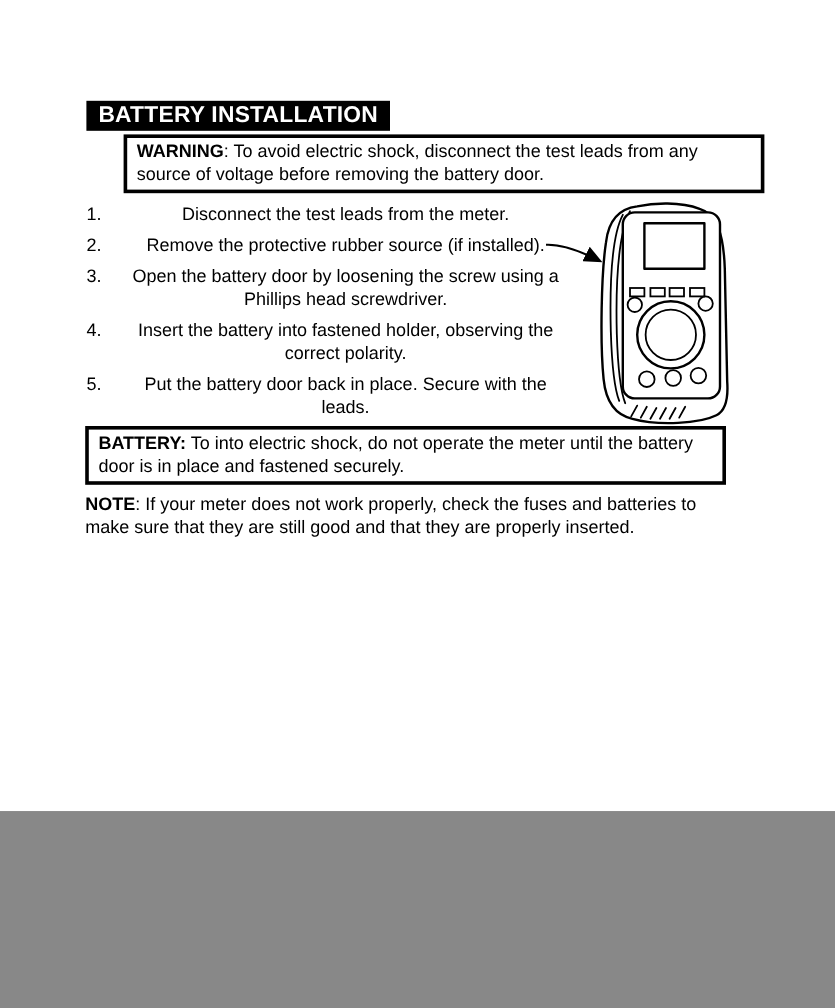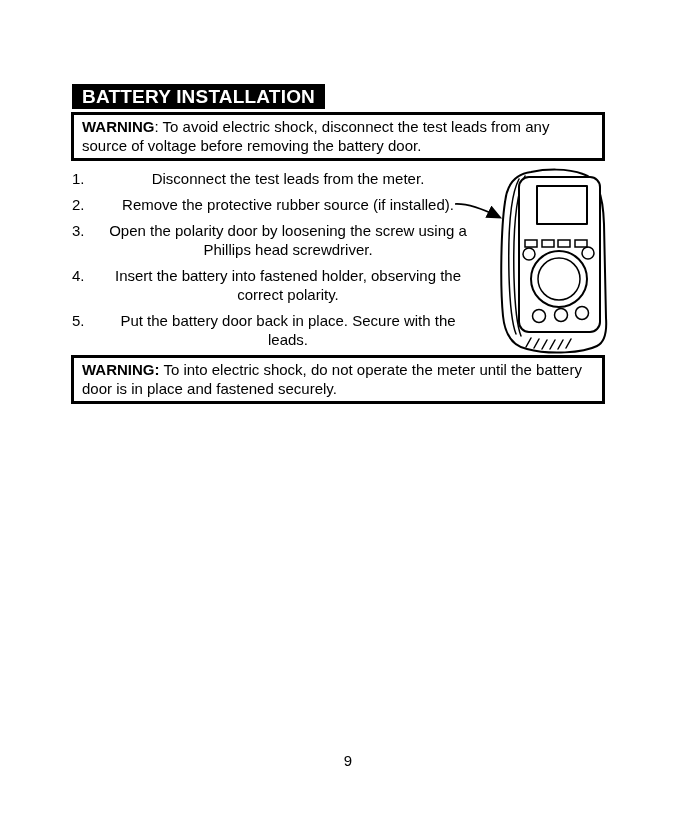--- a/index.html
+++ b/index.html
@@ -1,20 +1,20 @@
 <!DOCTYPE html>
 <html><head>
 <meta charset="utf-8">
 <style>
   * { margin: 0; padding: 0; box-sizing: border-box; }
   html, body { background: #888; }
   .page {
     position: relative;
     width: 696px;
-    height: 840px;
+    height: 676px;
     margin: 0 auto;
     background: #ffffff;
     font-family: "Liberation Sans", sans-serif;
     color: #000000;
     overflow: hidden;
   }
   .title-bar {
     position: absolute;
     left: 72px;
     top: 84px;
@@ -31,21 +31,21 @@
   .warning-box {
     position: absolute;
     left: 71px;
     width: 534px;
     border: 3px solid #000000;
     padding: 2px 8px 3px 8px;
     font-size: 15px;
     line-height: 19px;
   }
   .warning-box .bold, .note .bold { font-weight: bold; }
-  .warn-top { top: 112px; }
+  .warn-top { top: 112px; margin-left: 32px; }
   .warn-bottom { top: 355px; }
   .steps {
     position: absolute;
     left: 72px;
     top: 169px;
     width: 410px;
     list-style: none;
   }
   .step {
     display: flex;
@@ -101,21 +101,21 @@
     <div class="step">
       <span class="step-num">1.</span>
       <span class="step-text">Disconnect the test leads from the meter.</span>
     </div>
     <div class="step">
       <span class="step-num">2.</span>
       <span class="step-text">Remove the protective rubber source (if installed).</span>
     </div>
     <div class="step">
       <span class="step-num">3.</span>
-      <span class="step-text">Open the polarity door by loosening the screw using a Phillips head screwdriver.</span>
+      <span class="step-text">Open the battery door by loosening the screw using a Phillips head screwdriver.</span>
     </div>
     <div class="step">
       <span class="step-num">4.</span>
       <span class="step-text">Insert the battery into fastened holder, observing the correct polarity.</span>
     </div>
     <div class="step">
       <span class="step-num">5.</span>
       <span class="step-text">Put the battery door back in place. Secure with the leads.</span>
     </div>
   </div>
@@ -176,18 +176,19 @@
 
   <svg class="callout-arrow" viewBox="0 0 58 28">
     <defs>
       <marker id="ah" markerWidth="9" markerHeight="8" refX="7" refY="4" orient="auto">
         <path d="M0,0 L9,4 L0,8 Z" fill="#000"></path>
       </marker>
     </defs>
     <path d="M 1 5 C 12 4.5, 27 9, 45 18" fill="none" stroke="#000" stroke-width="1.7" marker-end="url(#ah)"></path>
   </svg>
 
-  <div class="warning-box warn-bottom"><span class="bold">WARNING:</span><span> To into electric shock, do not operate the meter until the battery door is in place and fastened securely.</span></div>
+  <div class="warning-box warn-bottom"><span class="bold">BATTERY:</span><span> To into electric shock, do not operate the meter until the battery door is in place and fastened securely.</span></div>
 
+  <p class="note"><span class="bold">NOTE</span><span>: If your meter does not work properly, check the fuses and batteries to make sure that they are still good and that they are properly inserted.</span></p>
 
   <div class="page-number">9</div>
 
 </div>
 
 </body></html>

